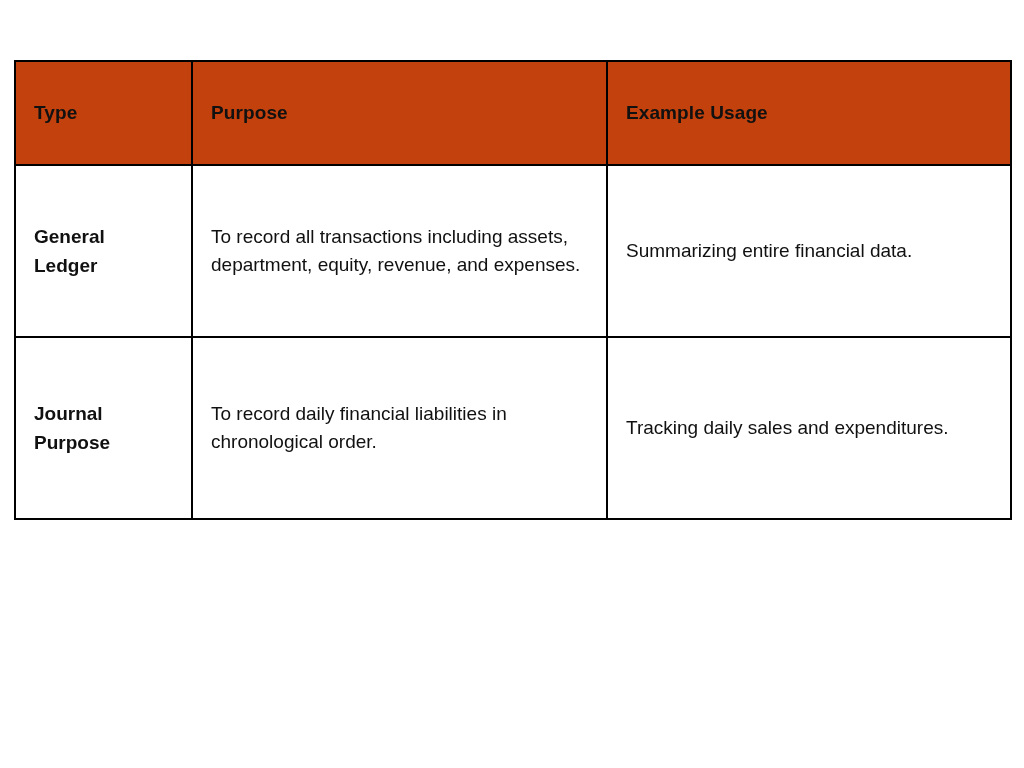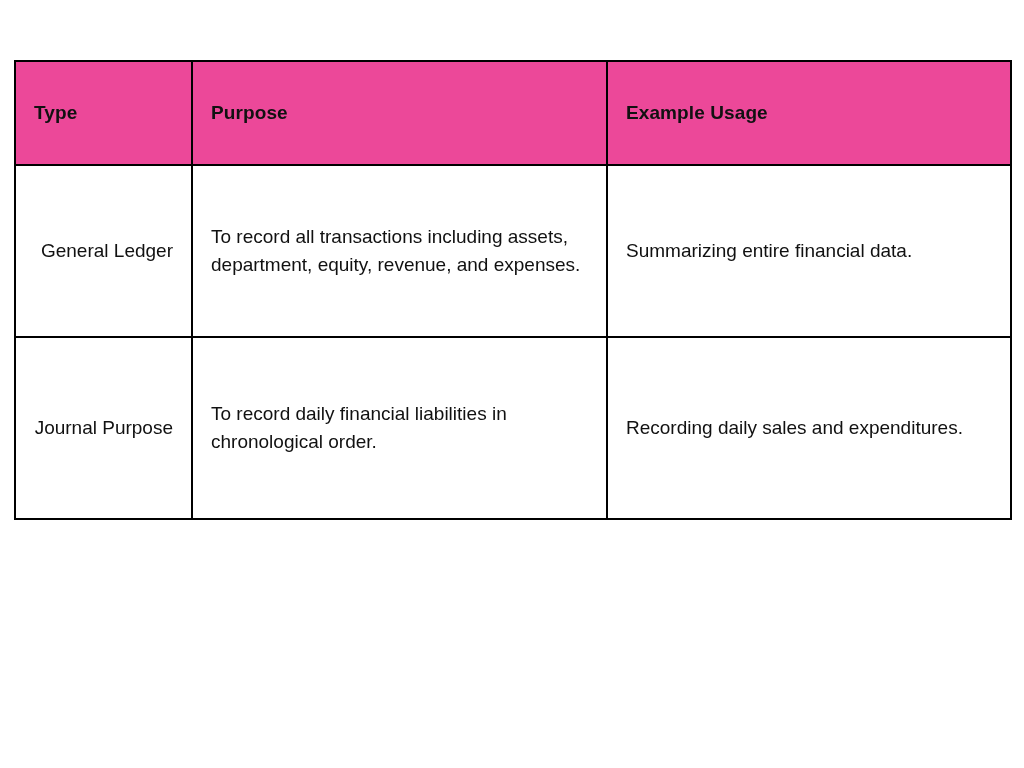--- a/index.html
+++ b/index.html
@@ -35,36 +35,35 @@
 
   table.ledger-table th,
   table.ledger-table td {
     border: 2px solid #000000;
     vertical-align: middle;
     text-align: left;
     padding: 10px 18px;
     color: #111111;
   }
   table.ledger-table thead th {
-    background: #ec4899;
+    background: #c2410c;
     height: 82px;
     font-size: 19px;
     font-weight: bold;
     letter-spacing: 0.1px;
   }
   table.ledger-table tbody td {
     height: 150px;
     font-size: 19px;
     line-height: 1.5;
     font-weight: normal;
   }
   table.ledger-table tbody td.type-cell {
-    font-weight: normal;
+    font-weight: bold;
     line-height: 1.55;
-    text-align: right;
   }
   table.ledger-table tbody tr:last-child td {
     height: 160px;
   }
 </style>
 </head>
 <body>
 
 <div class="page">
   <div class="table-wrap">
@@ -83,18 +82,18 @@
       </thead>
       <tbody>
         <tr>
           <td class="type-cell">General Ledger</td>
           <td>To record all transactions including assets, department, equity, revenue, and expenses.</td>
           <td>Summarizing entire financial data.</td>
         </tr>
         <tr>
           <td class="type-cell">Journal Purpose</td>
           <td>To record daily financial liabilities in chronological order.</td>
-          <td>Recording daily sales and expenditures.</td>
+          <td>Tracking daily sales and expenditures.</td>
         </tr>
       </tbody>
     </table>
   </div>
 </div>
 
 </body></html>

